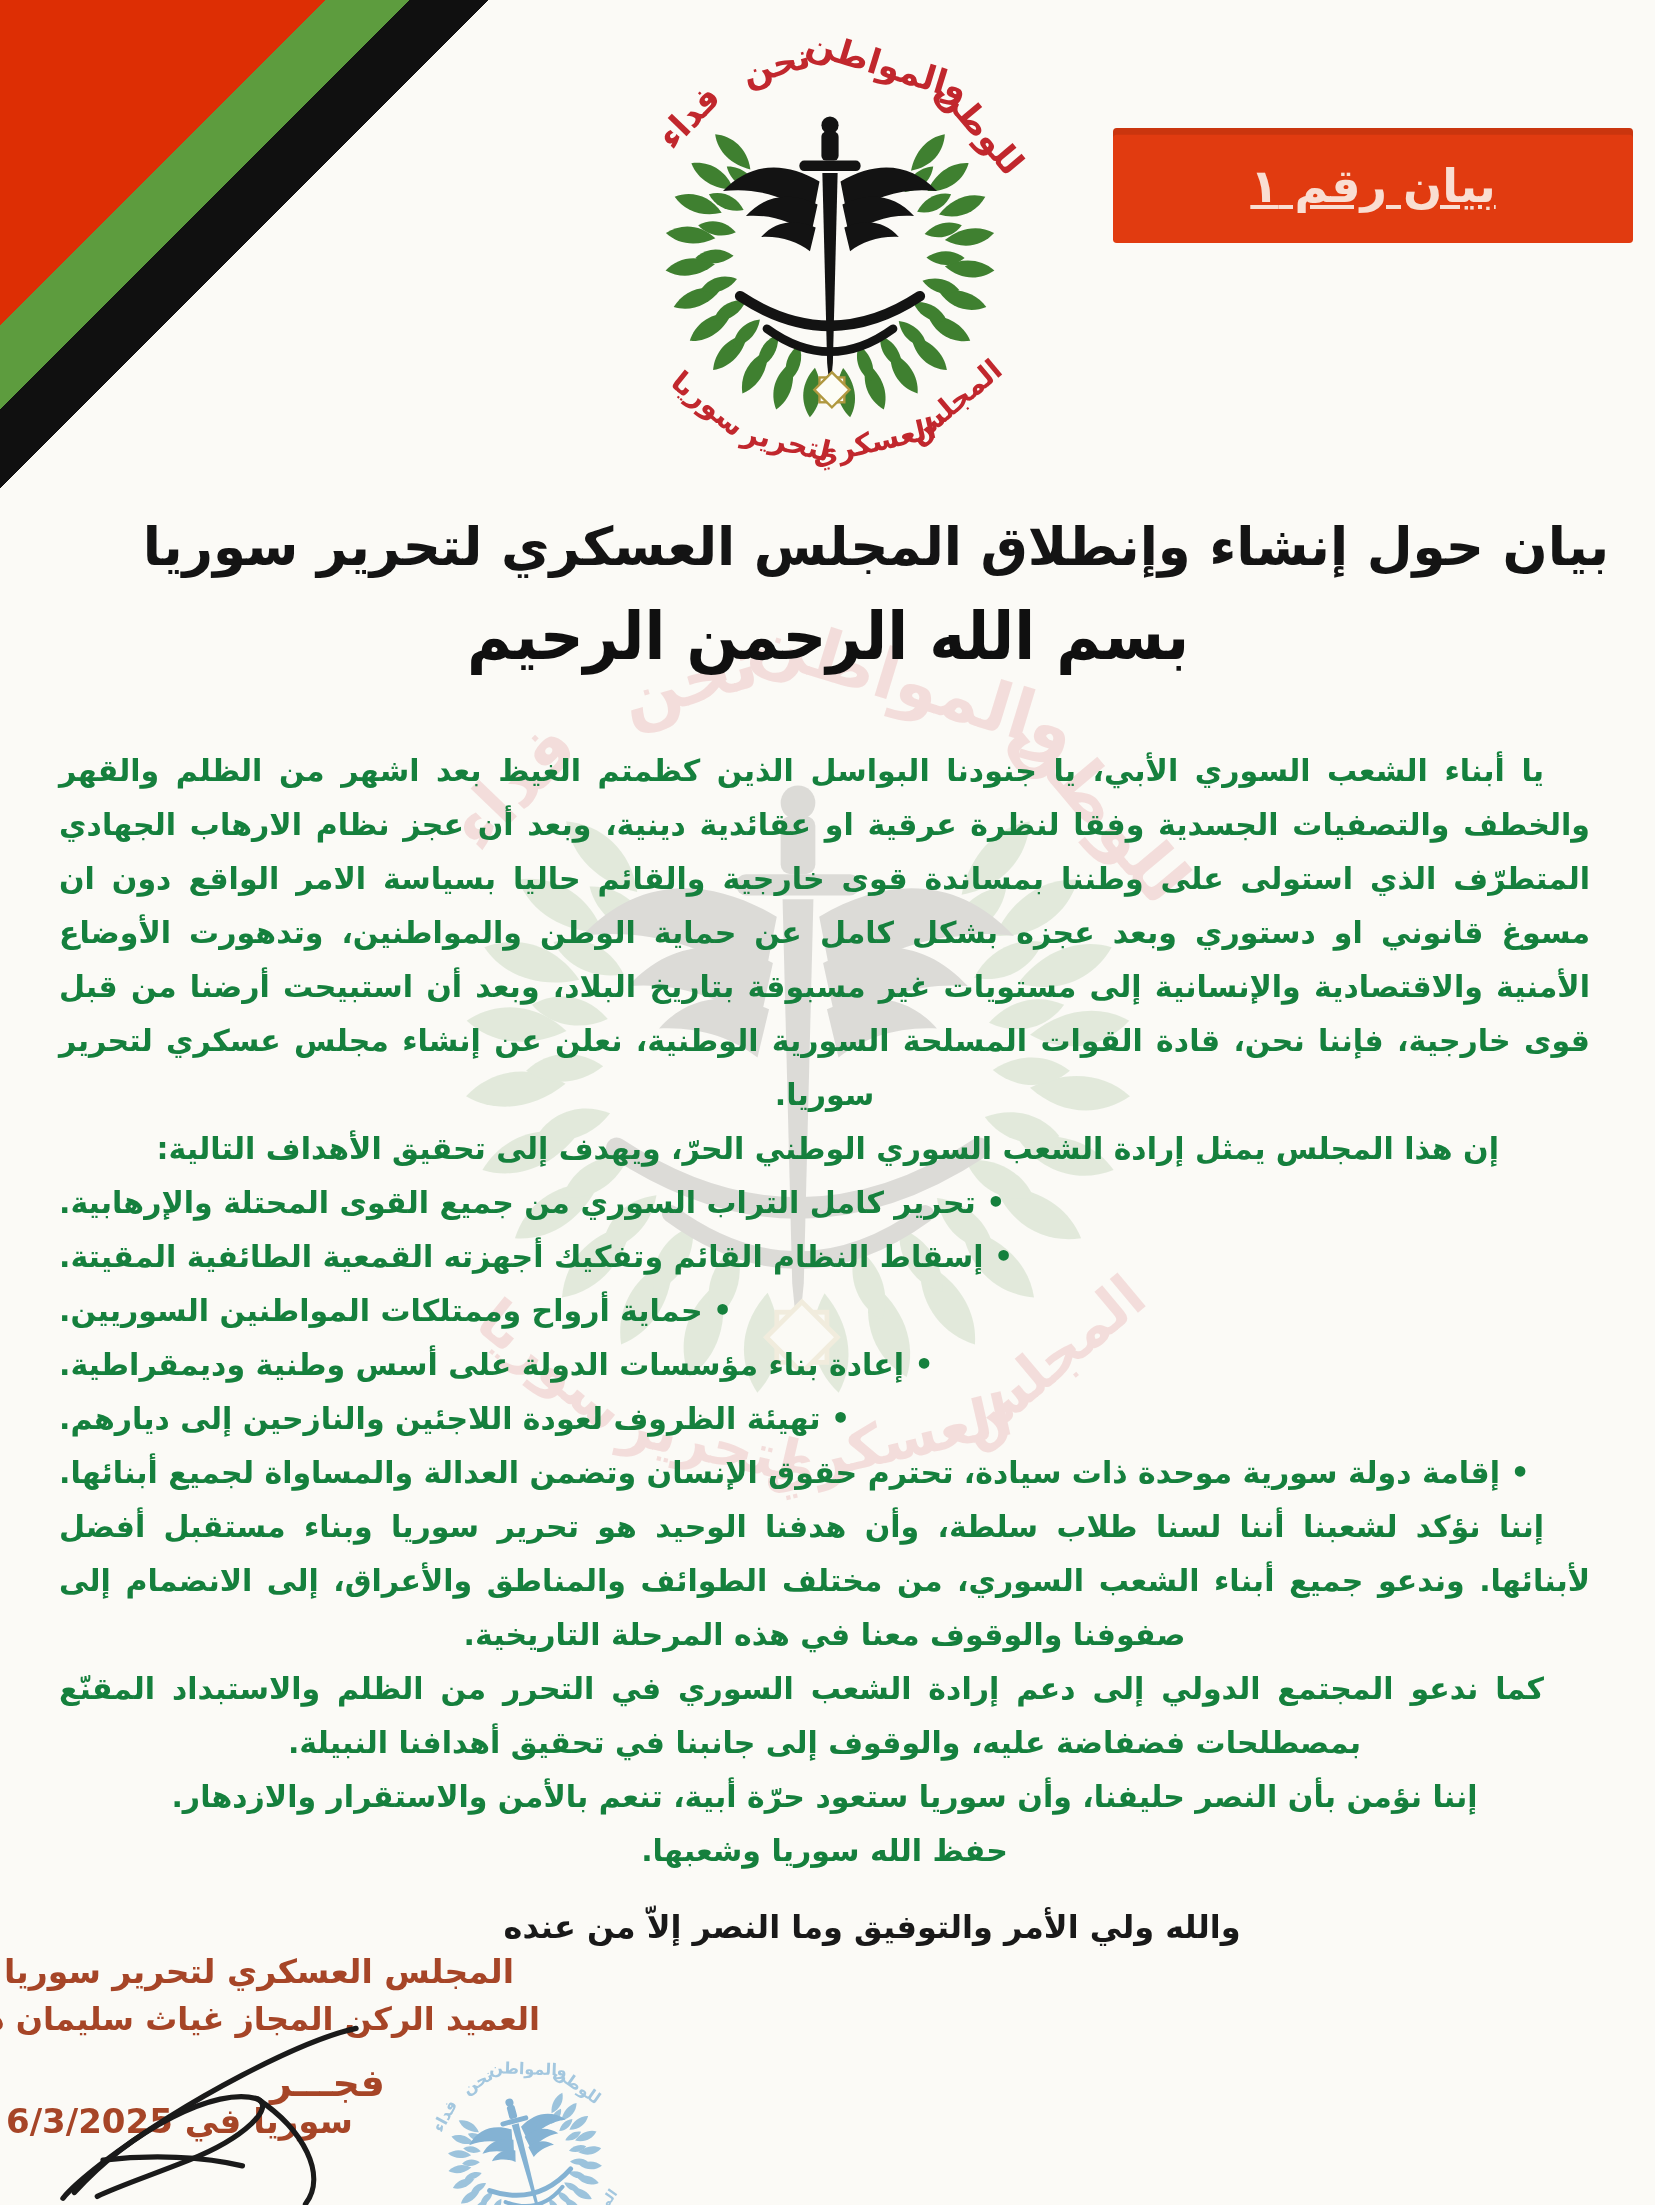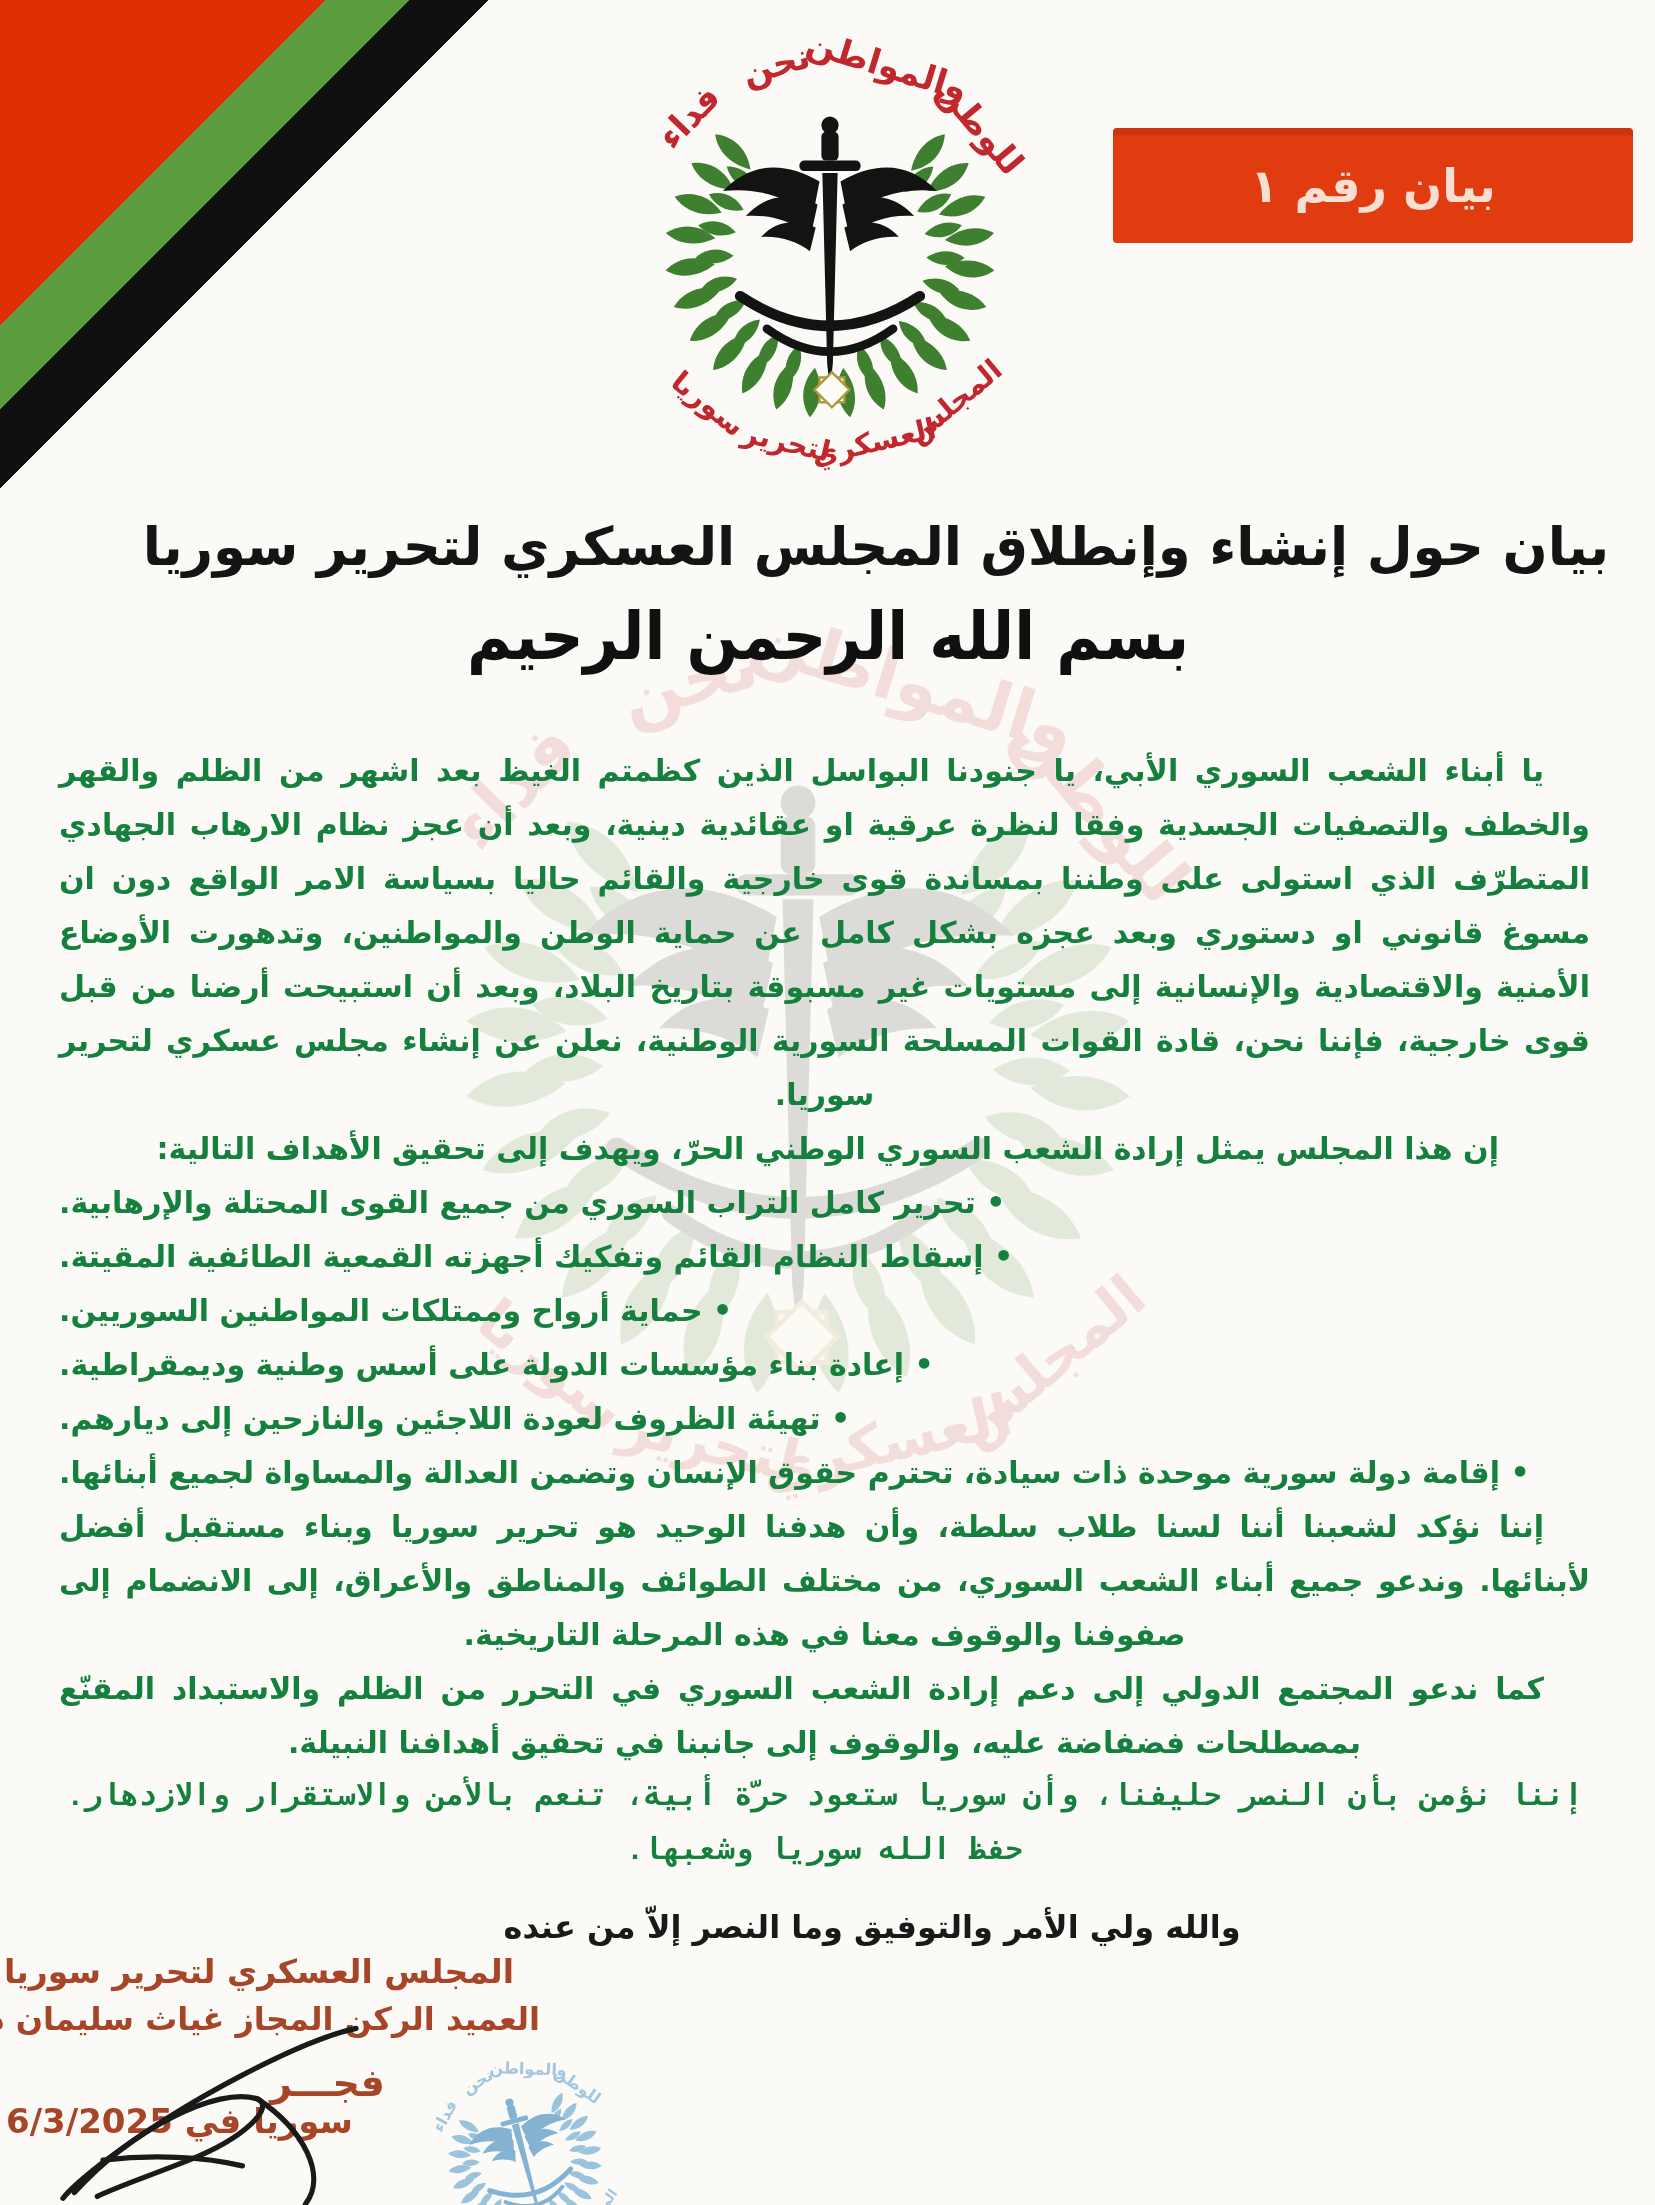--- a/index.html
+++ b/index.html
@@ -18,21 +18,21 @@
       transparent 46.5%);
   }
   
   .badge{
     position:absolute;top:128px;right:23px;width:520px;height:115px;
     background:#e13b10;border-radius:3.8px;
     display:flex;align-items:center;justify-content:center;
     box-shadow:inset 0 6.7px 0 rgba(0,0,0,.10);
   }
   .badge span{
-    color:#f9ded2;font-size:46px;font-weight:bold;letter-spacing:1.9px;
+    color:#f9ded2;font-size:46px;font-weight:bold;letter-spacing:1.9px;text-decoration:underline;
   }
   
   .main-emblem{position:absolute;top:0;left:572px;width:516px;height:516px;}
   .watermark{
     position:absolute;top:550px;left:277px;width:1042px;height:1042px;
     opacity:.13;pointer-events:none;
   }
   .stamp{
     position:absolute;top:2042px;left:405px;width:241px;height:241px;
     transform:rotate(-15deg);opacity:.88;
@@ -52,21 +52,21 @@
   .body-text{
     position:absolute;top:744px;right:66px;left:59px;
     font-size:30px;font-weight:bold;color:#15803d;line-height:54px;
     text-align:justify;
   }
   .body-text p{margin:0;text-align:justify;text-align-last:center;}
   .body-text .indent{text-indent:46px;}
   .body-text .indent-lg{text-indent:91px;text-align-last:right;}
   .goal{text-align:left;}
   .goal::before{content:"• ";}
-  .centered-line{text-align:center;text-align-last:center !important;font-family:Liberation Mono, monospace;}
+  .centered-line{text-align:center;text-align-last:center !important;}
   .closing-line{
     position:absolute;top:1908px;left:0;width:100%;text-align:center;
     font-size:32px;font-weight:bold;color:#191919;margin-left:44px;
   }
   
   .footer-org{
     position:absolute;top:1952px;left:1142px;right:auto;width:440px;margin-left:-440px;
     text-align:right;font-size:33px;font-weight:bold;color:#a64527;white-space:nowrap;
   }
   .footer-org{left:auto;right:1142px;margin:0;direction:rtl;}

